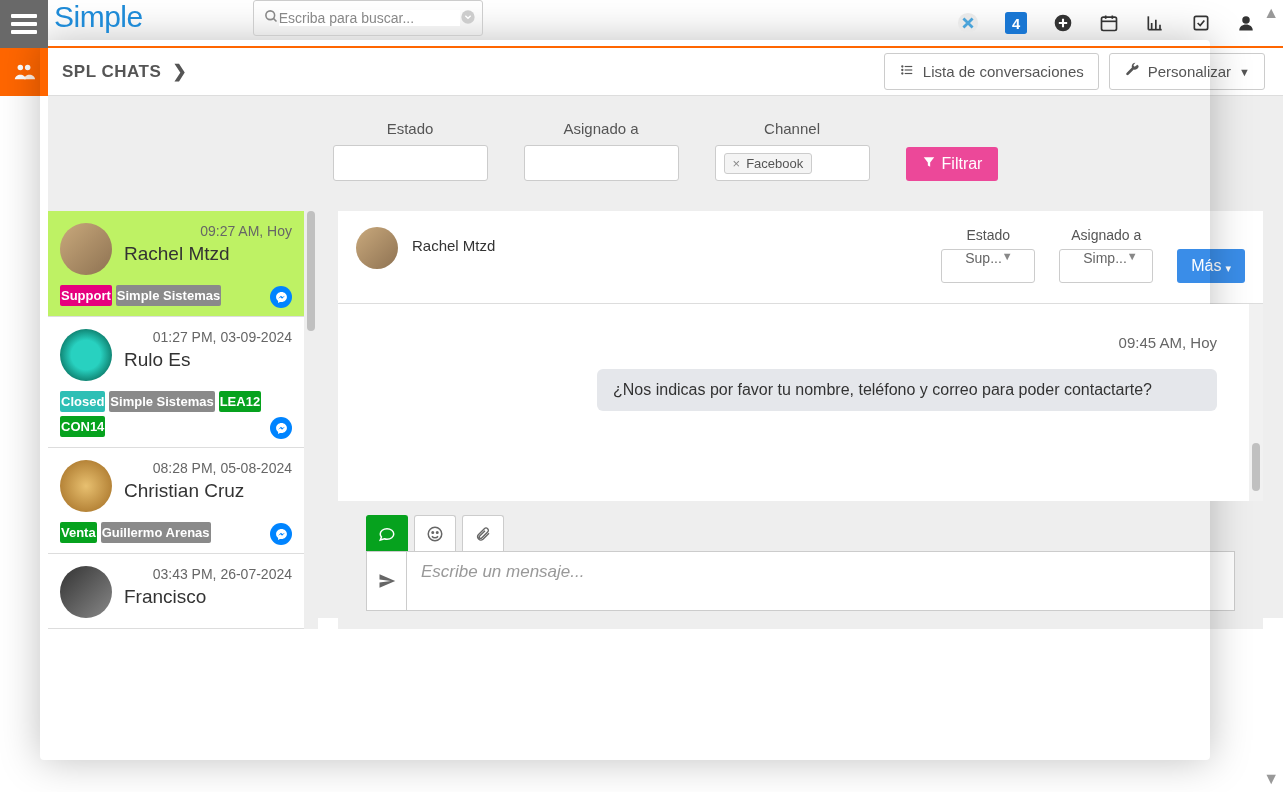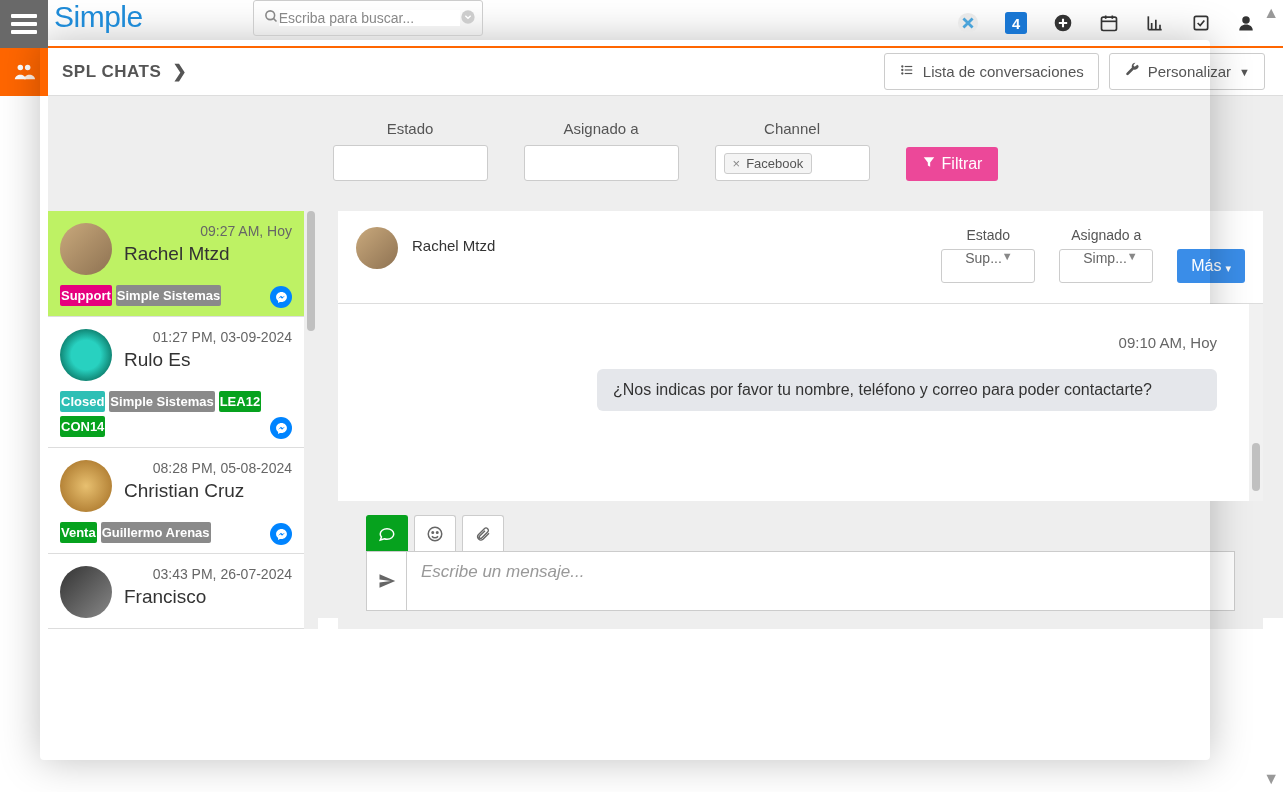--- a/index.html
+++ b/index.html
@@ -356,21 +356,21 @@
             <div class="sel-col" style="justify-content:flex-end;">
               <button class="btn-blue">
                 <span>Más</span>
                 <span class="chev-s" style="color:#fff;">▾</span>
               </button>
             </div>
           </div>
         </div>
 
         <div class="messages">
-          <div class="msg-time">09:10 AM, Hoy</div>
+          <div class="msg-time">09:45 AM, Hoy</div>
           <div class="msg-bubble">¿Nos indicas por favor tu nombre, teléfono y correo para poder contactarte?</div>
           <div class="messages-scroll"></div>
         </div>
 
         <div class="composer">
           <div class="composer-tabs">
             <div class="ctab active">
               <svg width="18" height="18" viewBox="0 0 24 24" fill="none" stroke="#fff" stroke-width="2">
                     <path d="M21 12c0 4-4 7-9 7-1.2 0-2.4-.2-3.4-.6L3 20l1.6-4C3.6 14.8 3 13.5 3 12c0-4 4-7 9-7s9 3 9 7z"></path>
                   </svg>

